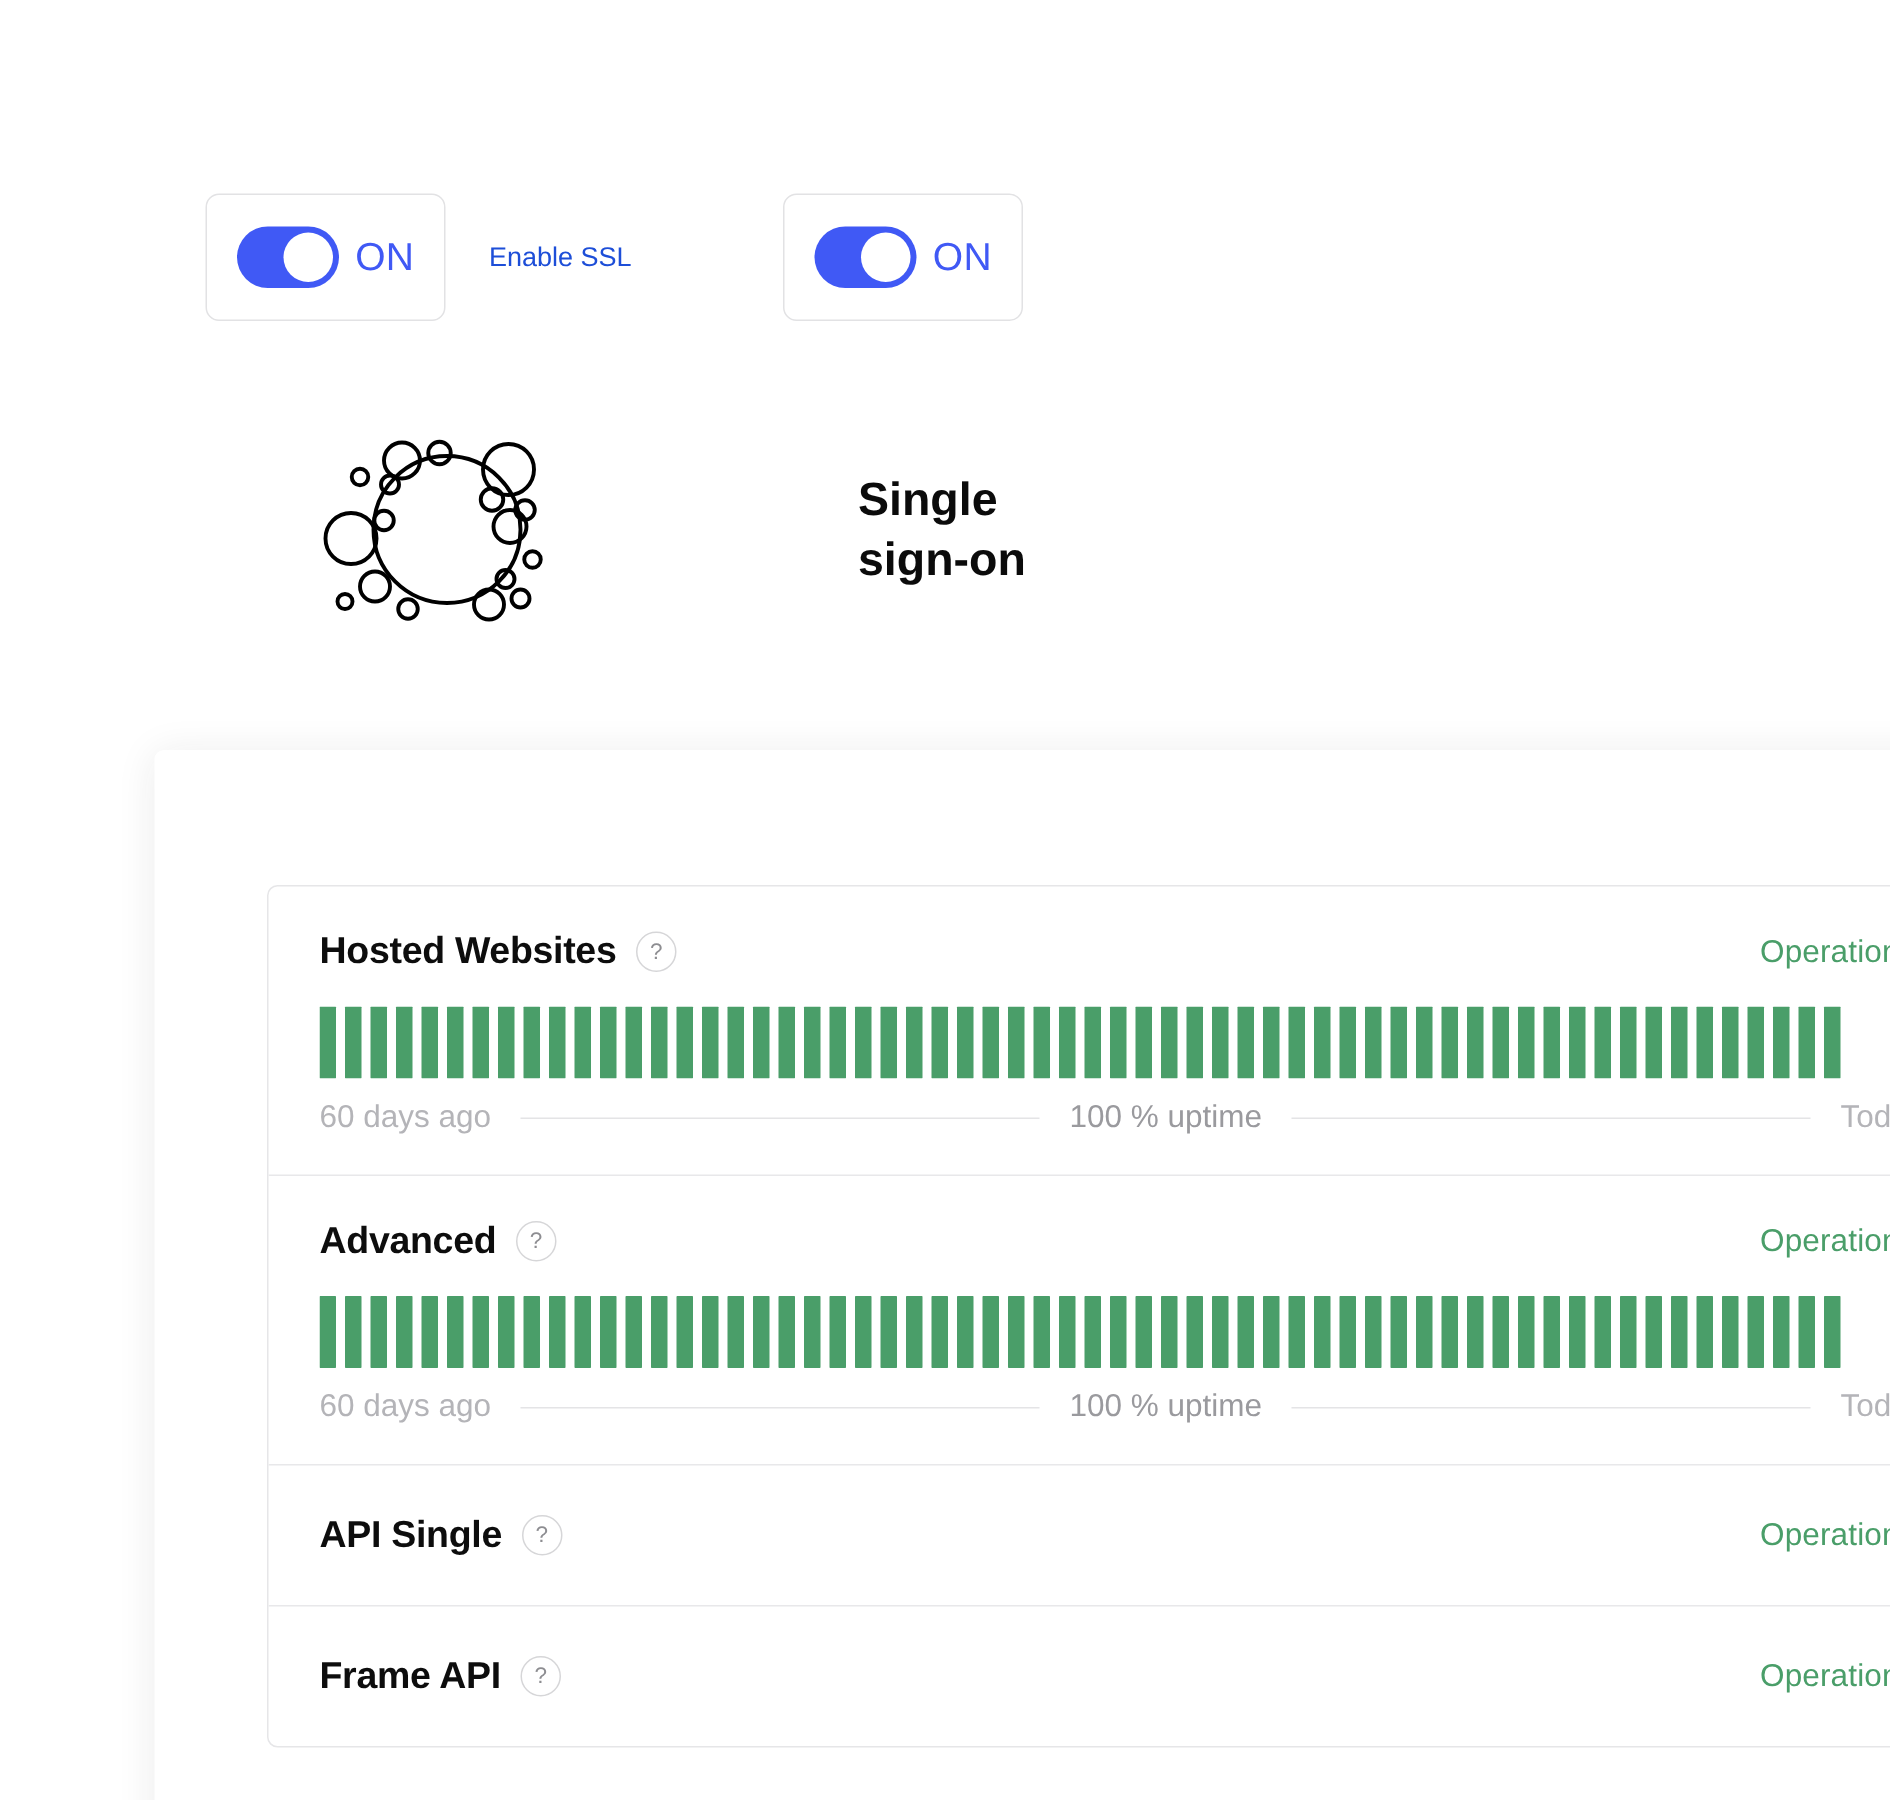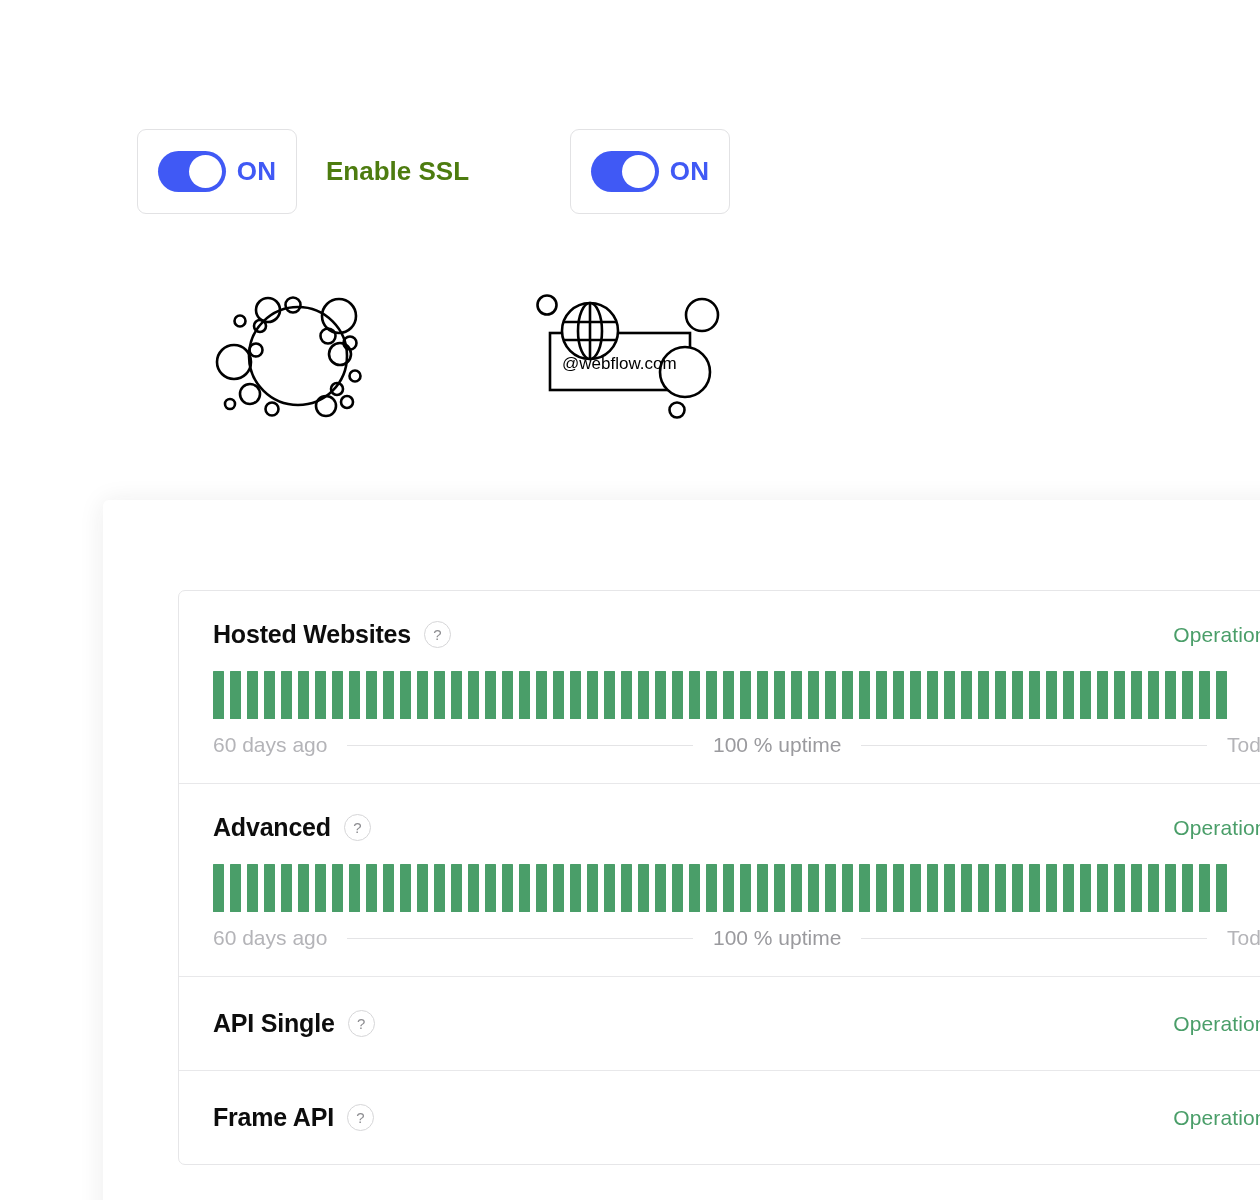--- a/index.html
+++ b/index.html
@@ -19,21 +19,20 @@
     background: #ffffff;
   }
 
   
   .toggle-row {
     position: absolute;
     left: 137px;
     top: 129px;
     display: flex;
     align-items: flex-start;
-    font-weight: bold;
   }
 
   .toggle-group { display: flex; align-items: center; }
 
   .toggle-box {
     width: 160px;
     height: 85px;
     border: 1px solid #e2e2e4;
     border-radius: 9px;
     background: #ffffff;
@@ -62,22 +61,22 @@
     background: #ffffff;
   }
 
   .toggle-state {
     color: #4059f5;
     font-size: 26px;
     letter-spacing: 0.2px;
   }
 
   .toggle-label {
-    font-size: 26px;
-    color: #4d7c0f;
+    font-size: 18px;
+    color: #1d4ed8;
     white-space: nowrap;
   }
 
   .gap-a { width: 29px; flex: none; }
   .gap-b { width: 101px; flex: none; }
   .gap-c { width: 28px; flex: none; }
 
   
   .feature-row {
     position: absolute;
@@ -261,37 +260,23 @@
           <circle cx="116" cy="115" r="10"></circle>
           <circle cx="137" cy="111" r="6"></circle>
         </svg>
       </span>
       <div class="feat-gap-1"></div>
     </div>
 
     <div class="feat-gap-2"></div>
 
     <div class="feature">
-      <span class="icon-sso">
-        <svg viewBox="0 0 200 135" width="200" height="135">
-          <g fill="#ffffff" stroke="#000" stroke-width="2.6">
-            <rect x="16" y="45" width="140" height="57"></rect>
-            <circle cx="56" cy="43" r="28"></circle>
-            <ellipse cx="56" cy="43" rx="12" ry="28"></ellipse>
-            <path d="M29 34 H83 M29 52 H83" fill="none"></path>
-            <line x1="56" y1="15" x2="56" y2="71"></line>
-            <circle cx="13" cy="17" r="9.5"></circle>
-            <circle cx="168" cy="27" r="16"></circle>
-            <circle cx="151" cy="84" r="25"></circle>
-            <circle cx="143" cy="122" r="7.5"></circle>
-          </g>
-          <text x="28" y="81" font-family="'Liberation Sans', sans-serif" font-size="17" fill="#000">@webflow.com</text>
-        </svg>
-      </span>
       <div class="feat-gap-3"></div>
+      <div class="feature-title">Single
+sign-on</div>
     </div>
 
   </div>
 
   <div class="panel"></div>
 
   <div class="status-card">
 
     <div class="status-row row-tall">
       <div class="row-head">

